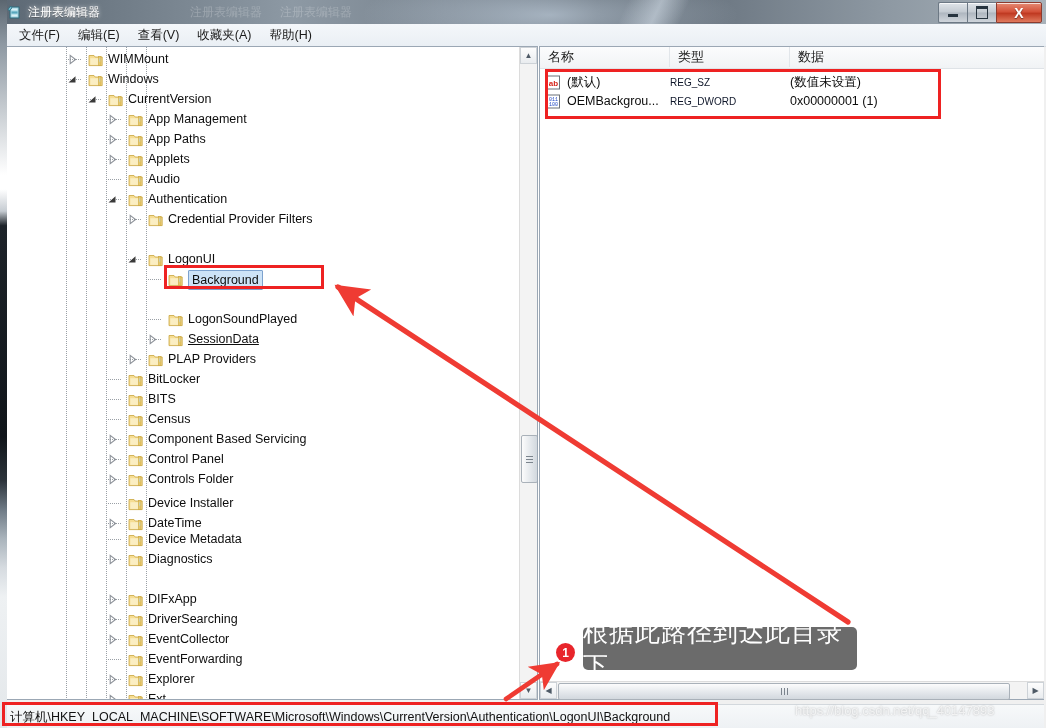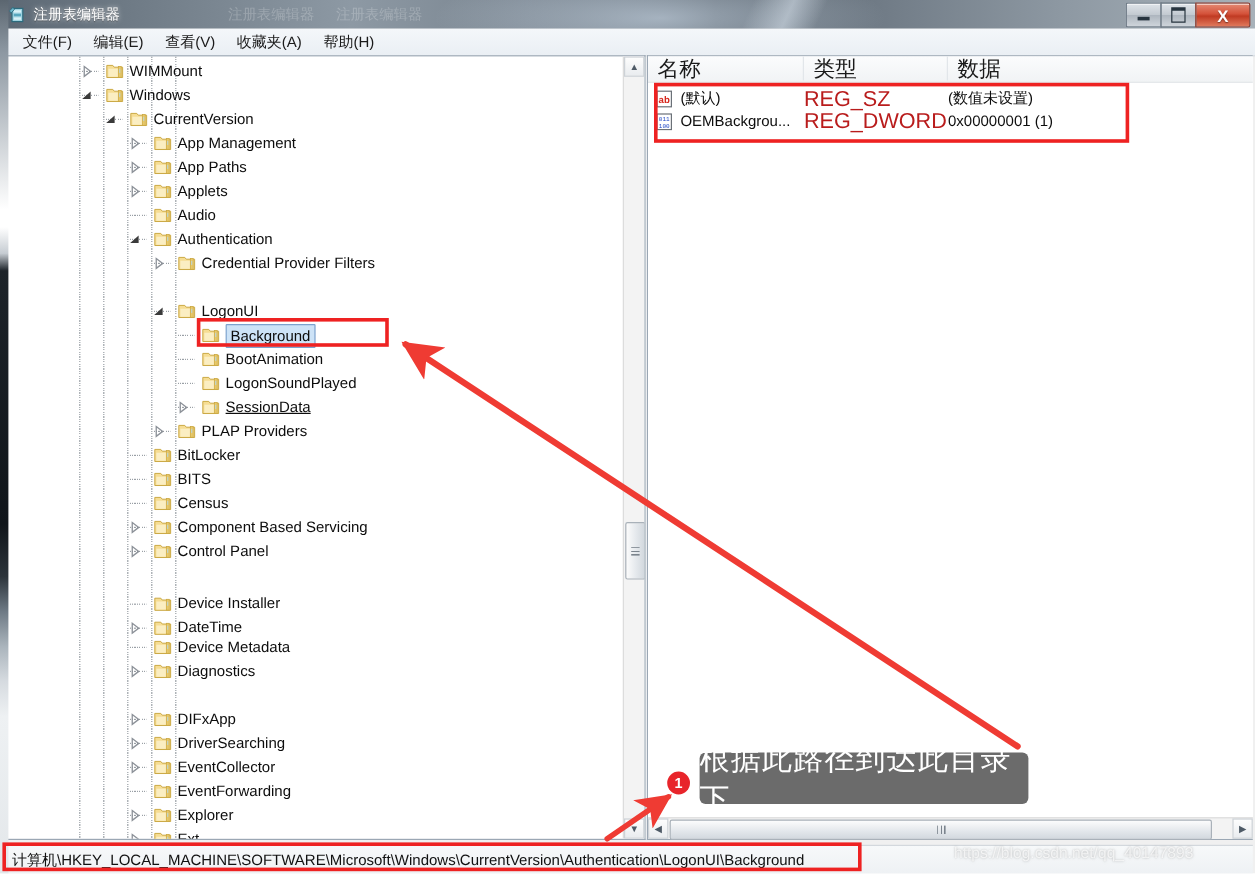--- a/index.html
+++ b/index.html
@@ -106,25 +106,25 @@
 
   
   .listpane{
     position:absolute;left:537px;top:0;width:505px;height:654px;
     background:#ffffff;border:1px solid #9ba7b4;border-right:none;box-sizing:border-box;
   }
   .lheader{
     position:absolute;left:0;top:0;width:504px;height:21px;
     background:linear-gradient(180deg,#fbfcfd,#f1f3f5);border-bottom:1px solid #dfe3e7;
   }
-  .hcell{position:absolute;top:0;height:20px;line-height:20px;font-size:18px;color:#1a1a1a;
+  .hcell{position:absolute;top:0;height:20px;line-height:20px;font-size:13px;color:#1a1a1a;
     padding-left:8px;box-sizing:border-box;border-right:1px solid #e2e6ea;}
   .lrow{position:absolute;left:0;height:19px;line-height:19px;width:504px;}
   .lc-name{position:absolute;left:27px;top:0;font-size:12.5px;color:#0d0d0d;white-space:nowrap;}
-  .lc-type{position:absolute;left:130px;top:0;font-size:18px;color:#b91c1c;white-space:nowrap;}
+  .lc-type{position:absolute;left:130px;top:0;font-size:10px;color:#0f172a;white-space:nowrap;}
   .lc-data{position:absolute;left:250px;top:0;font-size:12.5px;color:#0d0d0d;white-space:nowrap;}
   .vicon{position:absolute;left:6px;top:2px;width:15px;height:15px;}
   .hsb{
     position:absolute;left:0;bottom:0;width:504px;height:17px;
     background:#f3f3f3;border-top:1px solid #dcdcdc;
   }
   .hsbthumb{position:absolute;height:15px;top:1px;
     background:linear-gradient(180deg,#fcfcfc,#e4e8ec 55%,#d2d8de);
     border:1px solid #a9b1b9;border-radius:2px;display:flex;align-items:center;justify-content:center;}
 
@@ -367,30 +367,20 @@
             <div class="trow" style="top: 222px; width: 518px;">
               <div class="dotstub" style="left: 146px; width: 14px;"></div>
               <span class="folder" style="left: 166px;"><svg width="16" height="14" viewBox="0 0 16 14">
                   <path d="M1 2.5 L6 2.5 L7.2 4 L14.2 4 L14.2 12.6 L1 12.6 Z" fill="#f6dd93" stroke="#c9a63f" stroke-width=".8"></path>
                   <path d="M2.3 5.2 L13.2 5.2 L13.2 11.9 L2.3 11.9 Z" fill="#fbeec2"></path>
                   <rect x="10.6" y="3.4" width="2.4" height="9" fill="#e8c96a" stroke="#c9a63f" stroke-width=".6"></rect>
                   <rect x="11.4" y="5.4" width="0.8" height="3.4" fill="#b5d8ea"></rect>
                 </svg></span>
               <span class="tlabel sel" style="left: 186px;">Background</span>
             </div>
-            <div class="trow" style="top: 242px; width: 518px;">
-              <div class="dotstub" style="left: 146px; width: 14px;"></div>
-              <span class="folder" style="left: 166px;"><svg width="16" height="14" viewBox="0 0 16 14">
-                  <path d="M1 2.5 L6 2.5 L7.2 4 L14.2 4 L14.2 12.6 L1 12.6 Z" fill="#f6dd93" stroke="#c9a63f" stroke-width=".8"></path>
-                  <path d="M2.3 5.2 L13.2 5.2 L13.2 11.9 L2.3 11.9 Z" fill="#fbeec2"></path>
-                  <rect x="10.6" y="3.4" width="2.4" height="9" fill="#e8c96a" stroke="#c9a63f" stroke-width=".6"></rect>
-                  <rect x="11.4" y="5.4" width="0.8" height="3.4" fill="#b5d8ea"></rect>
-                </svg></span>
-              <span class="tlabel" style="left: 186px;">BootAnimation</span>
-            </div>
             <div class="trow" style="top: 262px; width: 518px;">
               <div class="dotstub" style="left: 146px; width: 14px;"></div>
               <span class="folder" style="left: 166px;"><svg width="16" height="14" viewBox="0 0 16 14">
                   <path d="M1 2.5 L6 2.5 L7.2 4 L14.2 4 L14.2 12.6 L1 12.6 Z" fill="#f6dd93" stroke="#c9a63f" stroke-width=".8"></path>
                   <path d="M2.3 5.2 L13.2 5.2 L13.2 11.9 L2.3 11.9 Z" fill="#fbeec2"></path>
                   <rect x="10.6" y="3.4" width="2.4" height="9" fill="#e8c96a" stroke="#c9a63f" stroke-width=".6"></rect>
                   <rect x="11.4" y="5.4" width="0.8" height="3.4" fill="#b5d8ea"></rect>
                 </svg></span>
               <span class="tlabel" style="left: 186px;">LogonSoundPlayed</span>
             </div>
@@ -476,20 +466,35 @@
                   <path d="M3.2 1.4 L8.6 5.5 L3.2 9.6 Z" fill="none" stroke="#8d9299" stroke-width="1.1"></path>
                 </svg>
               </span>
               <span class="folder" style="left: 126px;"><svg width="16" height="14" viewBox="0 0 16 14">
                   <path d="M1 2.5 L6 2.5 L7.2 4 L14.2 4 L14.2 12.6 L1 12.6 Z" fill="#f6dd93" stroke="#c9a63f" stroke-width=".8"></path>
                   <path d="M2.3 5.2 L13.2 5.2 L13.2 11.9 L2.3 11.9 Z" fill="#fbeec2"></path>
                   <rect x="10.6" y="3.4" width="2.4" height="9" fill="#e8c96a" stroke="#c9a63f" stroke-width=".6"></rect>
                   <rect x="11.4" y="5.4" width="0.8" height="3.4" fill="#b5d8ea"></rect>
                 </svg></span>
               <span class="tlabel" style="left: 146px;">Control Panel</span>
+            </div>
+            <div class="trow" style="top: 422px; width: 518px;">
+              <div class="dotstub" style="left: 106px; width: 14px;"></div>
+              <span class="exp" style="left: 105px;">
+                <svg width="11" height="11" viewBox="0 0 11 11">
+                  <path d="M3.2 1.4 L8.6 5.5 L3.2 9.6 Z" fill="none" stroke="#8d9299" stroke-width="1.1"></path>
+                </svg>
+              </span>
+              <span class="folder" style="left: 126px;"><svg width="16" height="14" viewBox="0 0 16 14">
+                  <path d="M1 2.5 L6 2.5 L7.2 4 L14.2 4 L14.2 12.6 L1 12.6 Z" fill="#f6dd93" stroke="#c9a63f" stroke-width=".8"></path>
+                  <path d="M2.3 5.2 L13.2 5.2 L13.2 11.9 L2.3 11.9 Z" fill="#fbeec2"></path>
+                  <rect x="10.6" y="3.4" width="2.4" height="9" fill="#e8c96a" stroke="#c9a63f" stroke-width=".6"></rect>
+                  <rect x="11.4" y="5.4" width="0.8" height="3.4" fill="#b5d8ea"></rect>
+                </svg></span>
+              <span class="tlabel" style="left: 146px;">Controls Folder</span>
             </div>
             <div class="trow" style="top: 442px; width: 518px; margin-top: 24px;">
               <div class="dotstub" style="left: 106px; width: 14px;"></div>
               <span class="exp" style="left: 105px;">
                 <svg width="11" height="11" viewBox="0 0 11 11">
                   <path d="M3.2 1.4 L8.6 5.5 L3.2 9.6 Z" fill="none" stroke="#8d9299" stroke-width="1.1"></path>
                 </svg>
               </span>
               <span class="folder" style="left: 126px;"><svg width="16" height="14" viewBox="0 0 16 14">
                   <path d="M1 2.5 L6 2.5 L7.2 4 L14.2 4 L14.2 12.6 L1 12.6 Z" fill="#f6dd93" stroke="#c9a63f" stroke-width=".8"></path>

